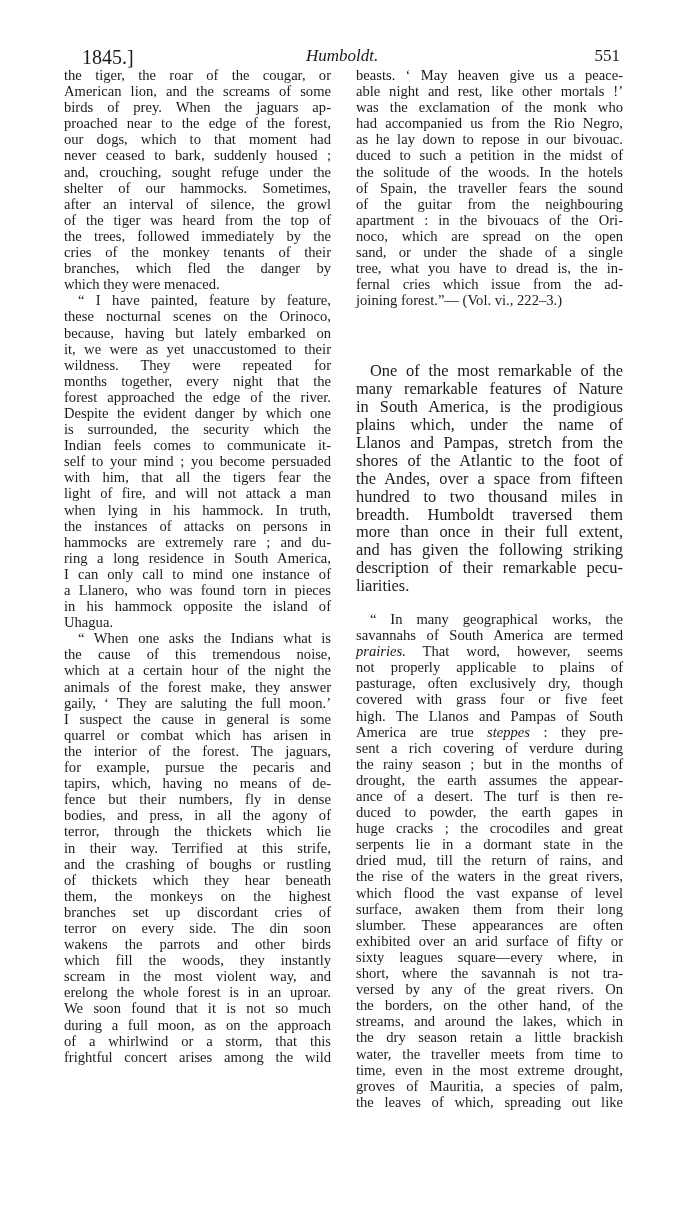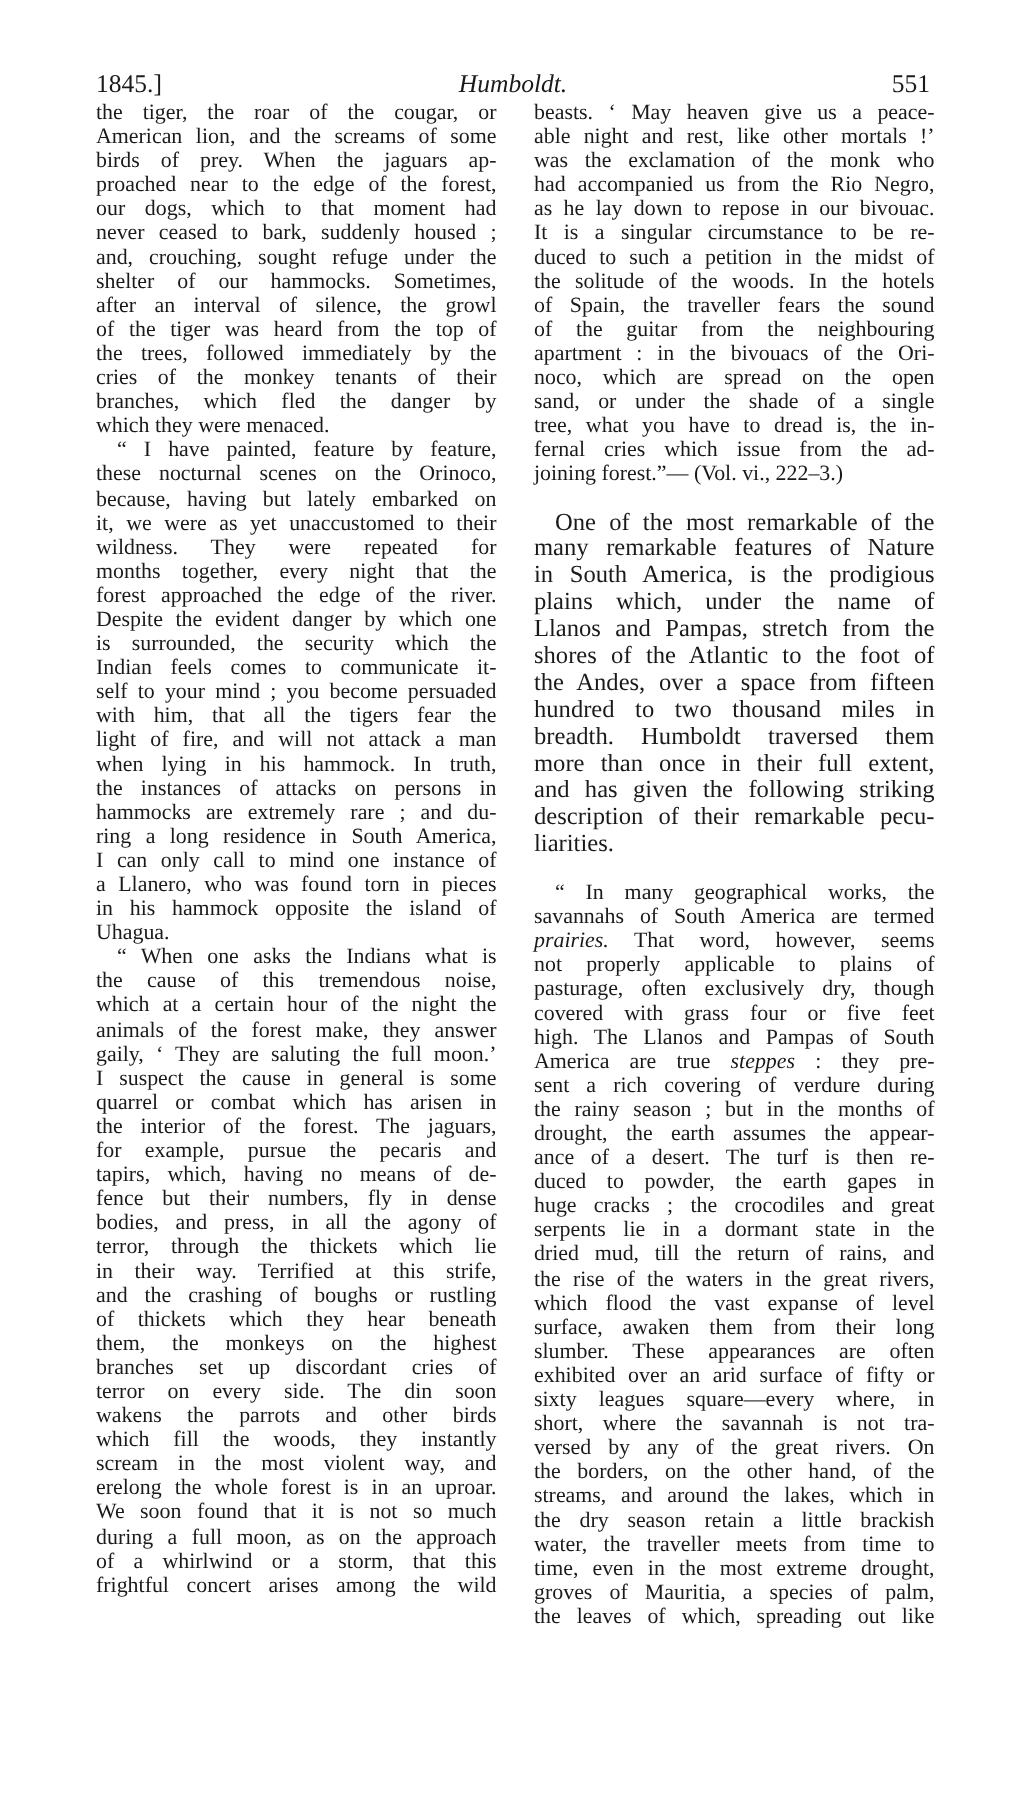--- a/index.html
+++ b/index.html
@@ -1,19 +1,19 @@
 <!DOCTYPE html>
 <html><head>
   <meta charset="utf-8">
   <style>
     html, body { margin: 0; padding: 0; background: #ffffff; }
     body { width: 679px; height: 1210px; position: relative; overflow: hidden;
            font-family: "Liberation Serif", "DejaVu Serif", serif; color: #1a1a1a; }
     .header { position: absolute; top: 46px; left: 64px; width: 556px; height: 22px; }
-    .hdr-left { position: absolute; left: 0; top: 0; font-size: 17px; }
+    .hdr-left { position: absolute; left: 18px; top: 0; font-size: 20px; }
     .hdr-center { position: absolute; left: 0; right: 0; text-align: center; top: 0;
                   font-size: 17px; font-style: italic; }
     .hdr-right { position: absolute; right: 0; top: 0; font-size: 17px; }
     .col { position: absolute; top: 67px; font-size: 14.6px; line-height: 16.1px;
            text-align: justify; }
     .col-left { left: 64px; width: 267px; }
     .col-right { left: 356px; width: 267px; }
     .line { display: block; white-space: nowrap; text-align-last: justify; height: 16.1px; }
     .line.last { text-align-last: left; font-family: Liberation Serif, serif; }
     .gap-large { height: 14px; }
@@ -96,35 +96,34 @@
     <span class="line">frightful concert arises among the wild</span>
   </div>
 
 <div class="col col-right">
   <div id="right-quote">
       <span class="line">beasts.  ‘ May heaven give us a peace-</span>
       <span class="line">able night and rest, like other mortals !’</span>
       <span class="line">was the exclamation of the monk who</span>
       <span class="line">had accompanied us from the Rio Negro,</span>
       <span class="line">as he lay down to repose in our bivouac.</span>
-      <span class="line">It is a singular circumstance to be re-</span>
       <span class="line">duced to such a petition in the midst of</span>
       <span class="line">the solitude of the woods.  In the hotels</span>
       <span class="line">of Spain, the traveller fears the sound</span>
       <span class="line">of the guitar from the neighbouring</span>
       <span class="line">apartment : in the bivouacs of the Ori-</span>
       <span class="line">noco, which are spread on the open</span>
       <span class="line">sand, or under the shade of a single</span>
       <span class="line">tree, what you have to dread is, the in-</span>
       <span class="line">fernal cries which issue from the ad-</span>
       <span class="line last">joining forest.”— (Vol. vi., 222–3.)</span>
     </div>
   <div class="gap-large"></div>
   <div class="body-larger" id="right-comm">
-      <span class="line" style="padding-left: 14px;">One of the most remarkable of the</span>
+      <span class="line" style="padding-left: 14px; margin-top: 40px;">One of the most remarkable of the</span>
       <span class="line">many remarkable features of Nature</span>
       <span class="line">in South America, is the prodigious</span>
       <span class="line">plains which, under the name of</span>
       <span class="line">Llanos and Pampas, stretch from the</span>
       <span class="line">shores of the Atlantic to the foot of</span>
       <span class="line">the Andes, over a space from fifteen</span>
       <span class="line">hundred to two thousand miles in</span>
       <span class="line">breadth.  Humboldt traversed them</span>
       <span class="line">more than once in their full extent,</span>
       <span class="line">and has given the following striking</span>

